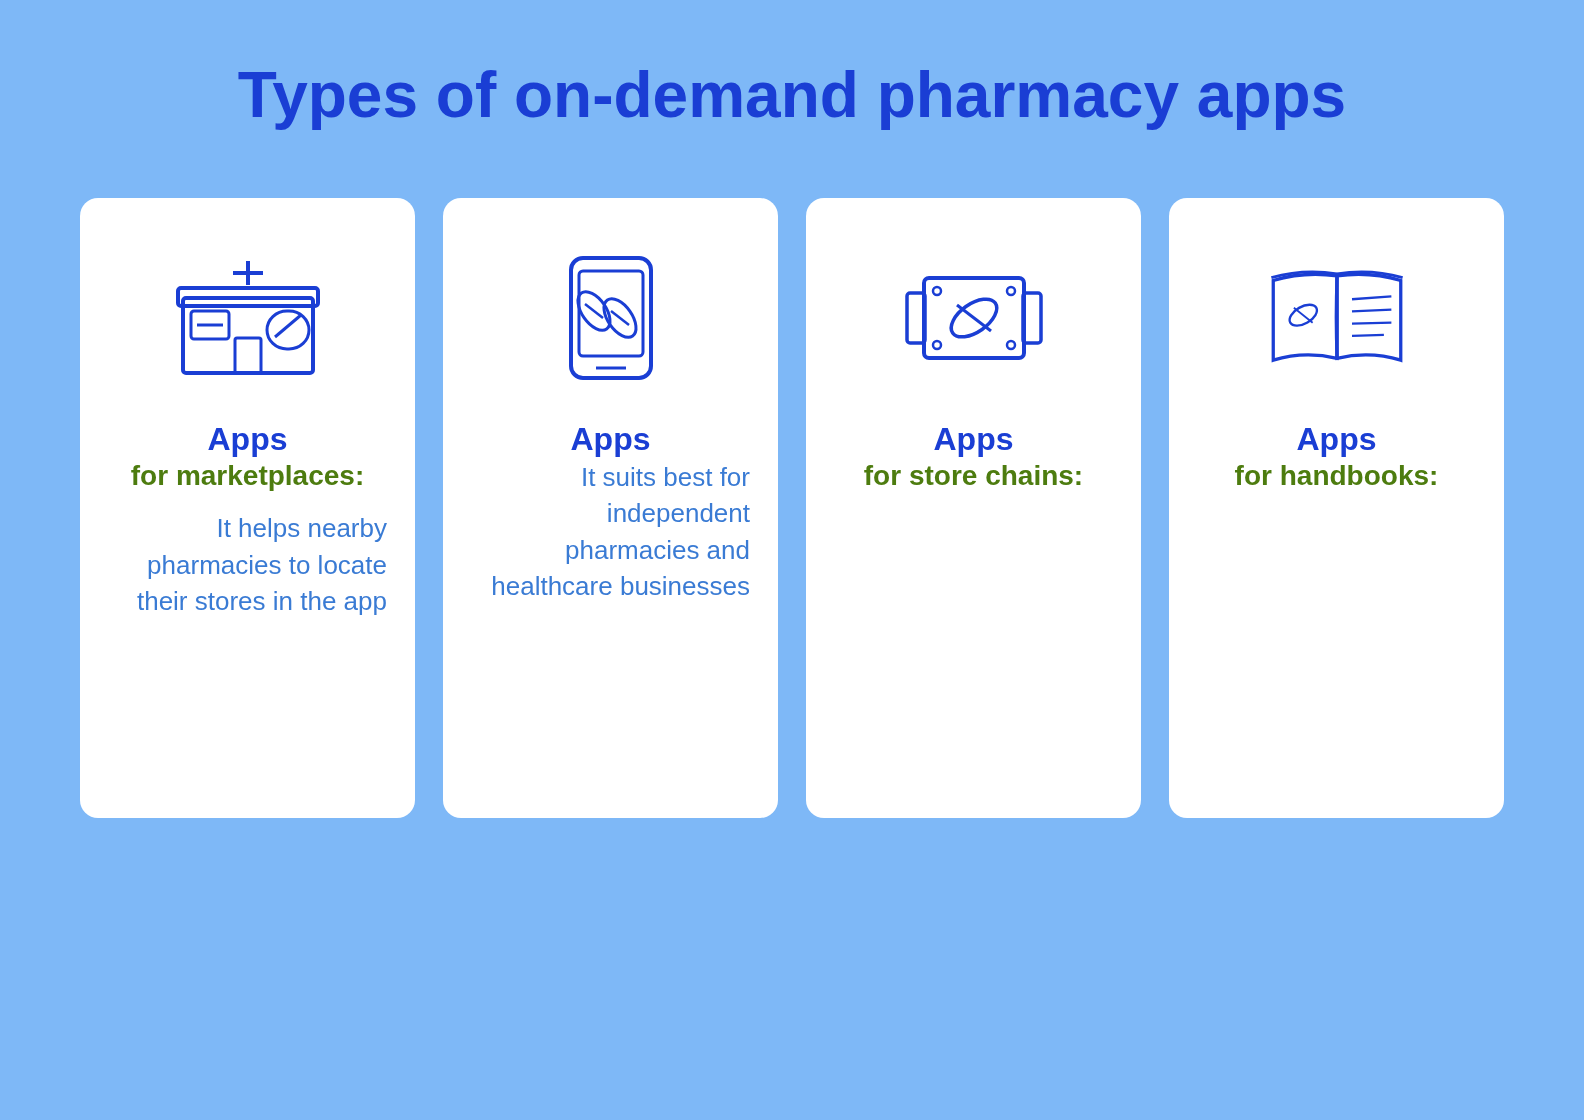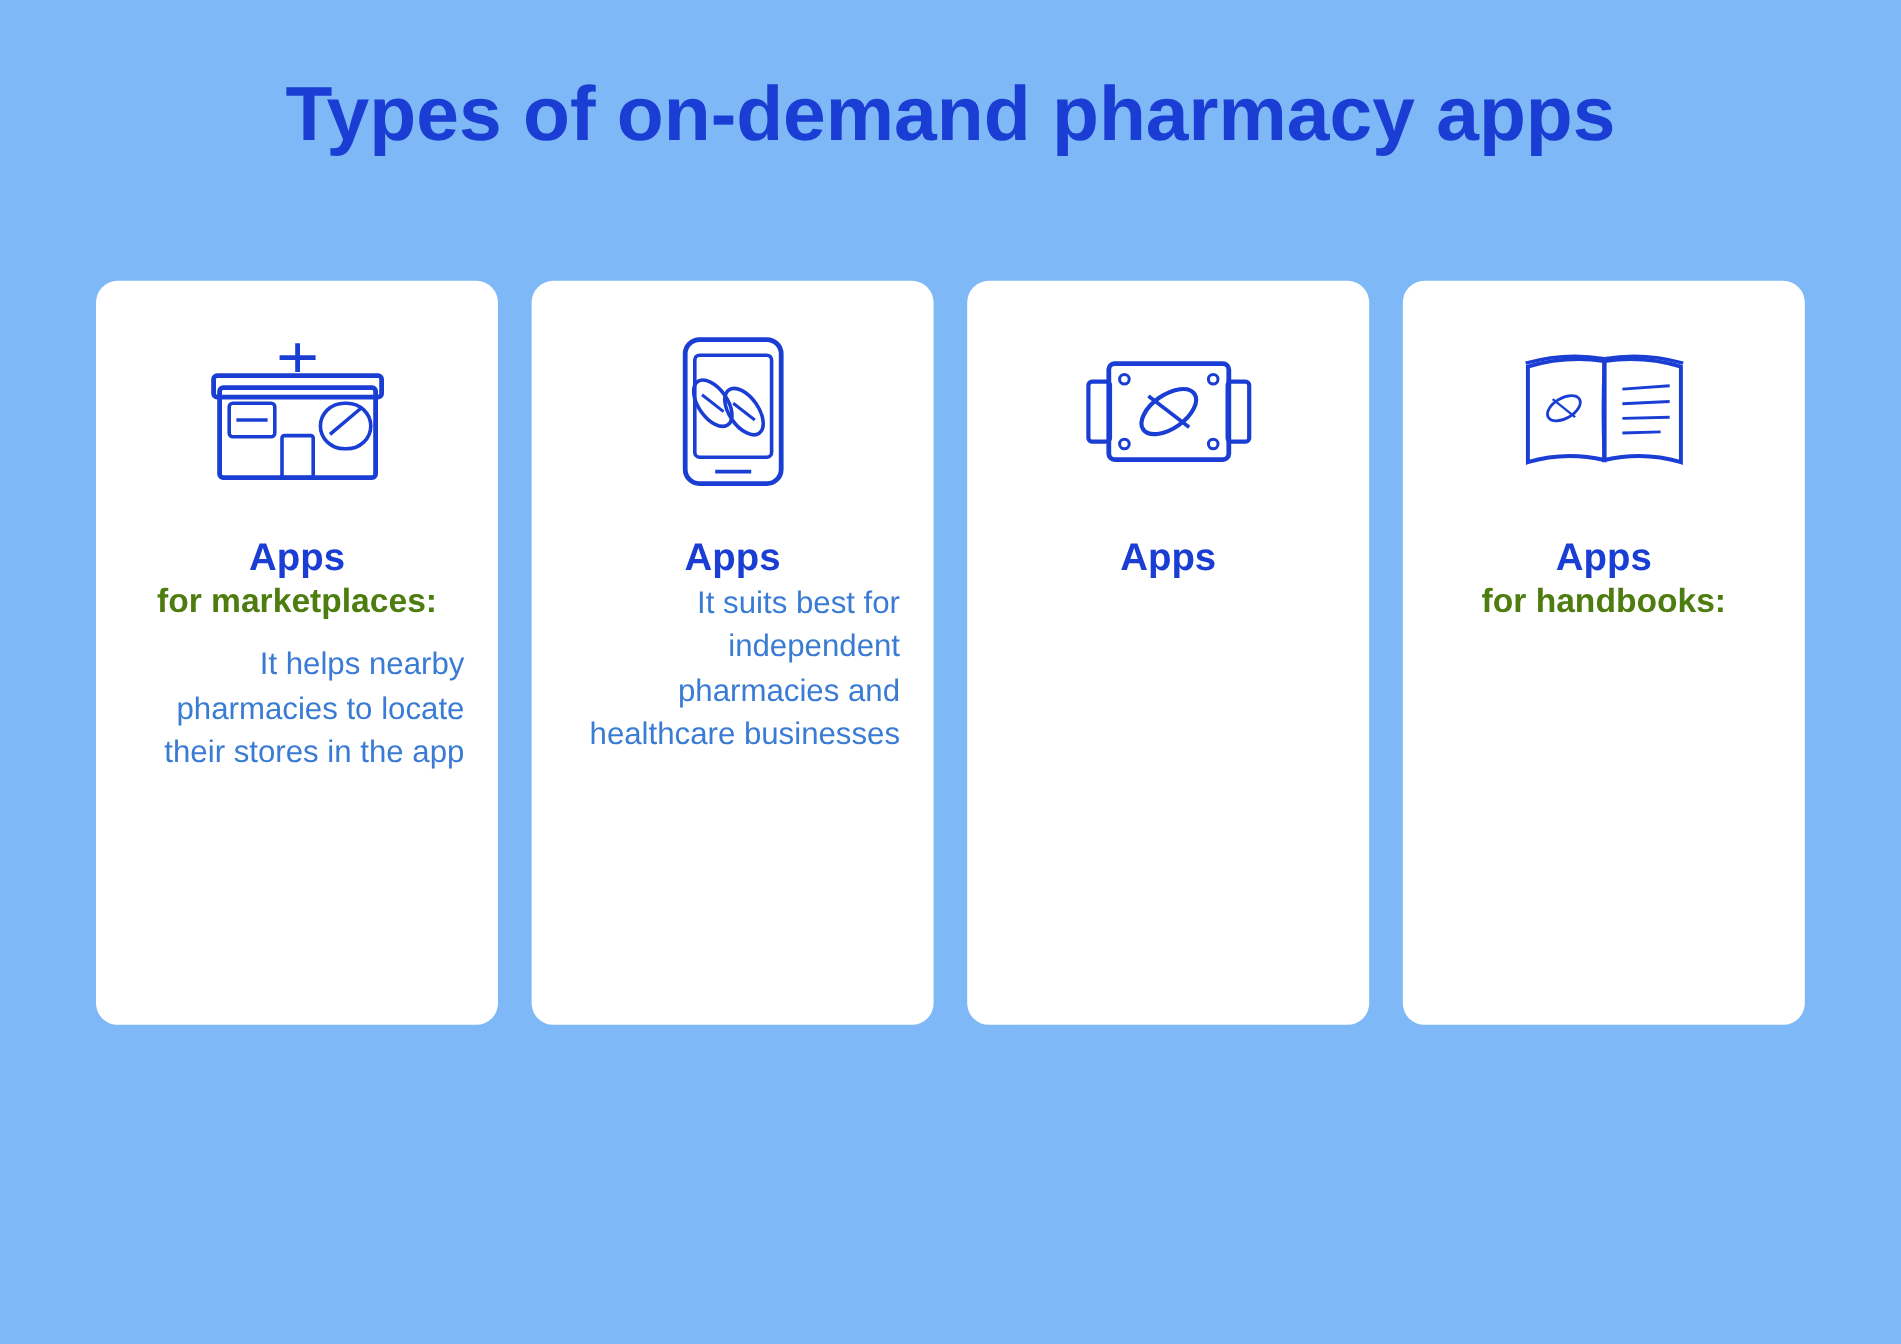--- a/index.html
+++ b/index.html
@@ -14,41 +14,41 @@
       align-items: center;
       justify-content: flex-start;
       padding: 60px 80px 60px 80px;
     }
 
     .page-title {
       color: #1a3ed4;
       font-size: 64px;
       font-weight: 900;
       text-align: center;
-      margin-bottom: 104px;
+      margin-bottom: 68px;
       line-height: 1.1;
     }
 
     .cards-container {
       display: flex;
       gap: 28px;
       width: 100%;
       justify-content: center;
       align-items: stretch;
     }
 
     .card {
       background: white;
       border-radius: 18px;
       flex: 1;
       max-width: 340px;
       display: flex;
       flex-direction: column;
       align-items: center;
-      padding: 39px 28px 48px 28px;
+      padding: 50px 28px 48px 28px;
       min-height: 620px;
     }
 
     .card-icon {
       width: 160px;
       height: 140px;
       display: flex;
       align-items: center;
       justify-content: center;
       margin-bottom: 32px;
@@ -152,20 +152,21 @@
         <circle cx="38" cy="38" r="4" stroke="#1a3ed4" stroke-width="2.5" fill="none"></circle>
         <circle cx="112" cy="38" r="4" stroke="#1a3ed4" stroke-width="2.5" fill="none"></circle>
         <circle cx="38" cy="92" r="4" stroke="#1a3ed4" stroke-width="2.5" fill="none"></circle>
         <circle cx="112" cy="92" r="4" stroke="#1a3ed4" stroke-width="2.5" fill="none"></circle>
 
         <ellipse cx="75" cy="65" rx="26" ry="14" stroke="#1a3ed4" stroke-width="3.5" fill="none" transform="rotate(-35 75 65)"></ellipse>
         <line x1="58" y1="52" x2="92" y2="78" stroke="#1a3ed4" stroke-width="3"></line>
       </svg>
     </div>
     <div class="card-title">Apps</div>
+    <div class="card-subtitle">for store chains:</div>
   </div>
 
   <div class="card">
     <div class="card-icon">
       <svg viewBox="0 0 160 130" fill="none" xmlns="http://www.w3.org/2000/svg">
 
         <path d="M80 20 Q45 15 12 25 L12 110 Q45 100 80 108 Z" stroke="#1a3ed4" stroke-width="3.5" fill="none"></path>
 
         <path d="M80 20 Q115 15 148 25 L148 110 Q115 100 80 108 Z" stroke="#1a3ed4" stroke-width="3.5" fill="none"></path>
 

